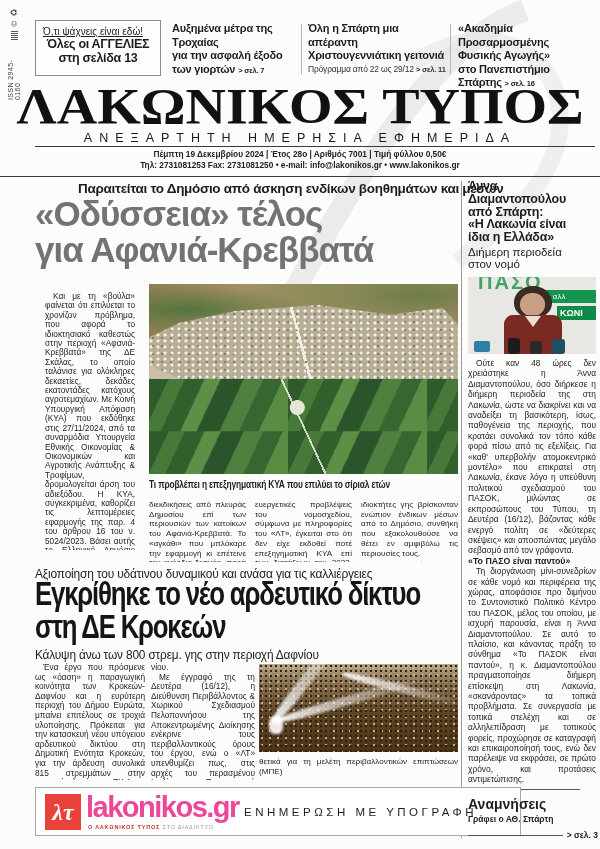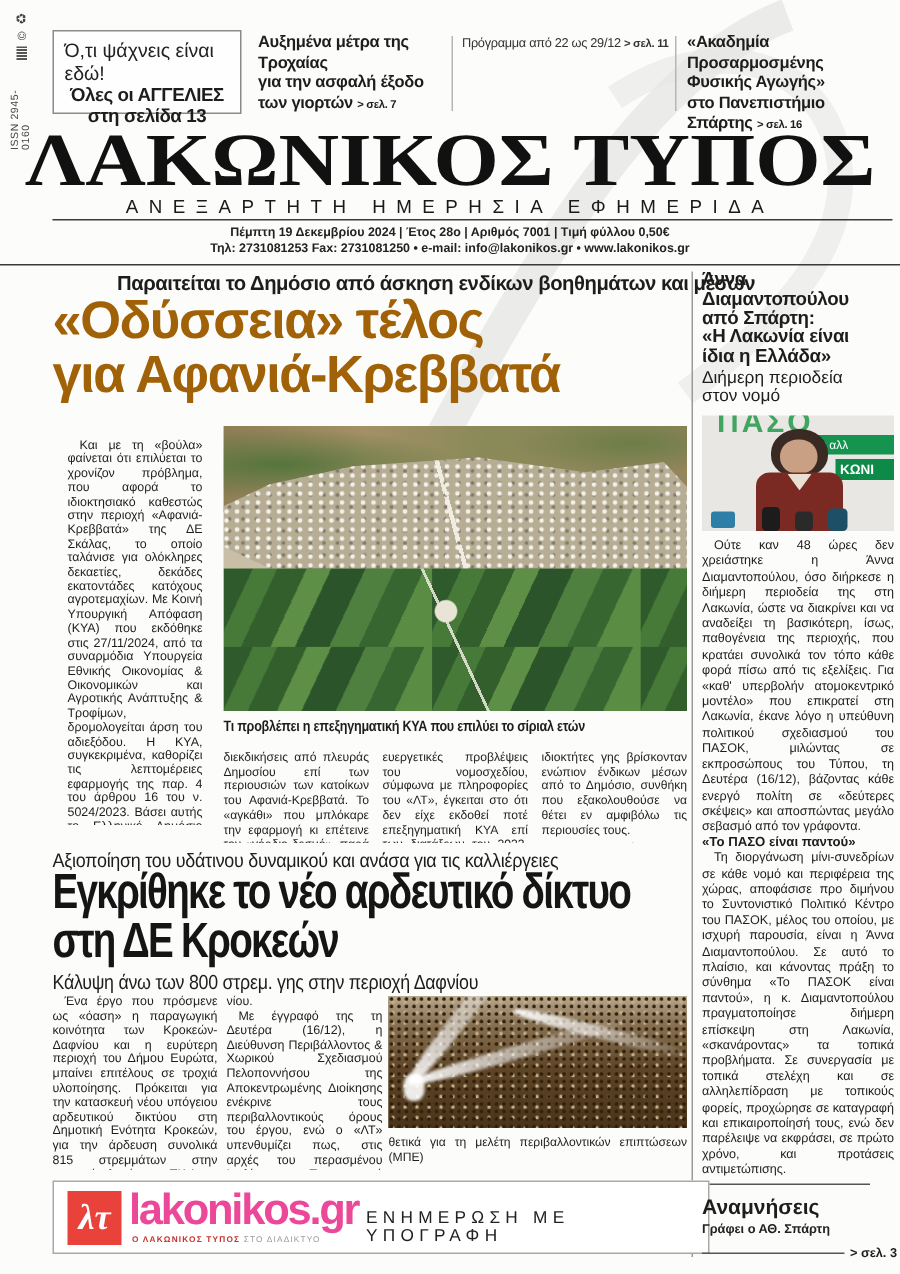--- a/index.html
+++ b/index.html
@@ -8,40 +8,40 @@
   .pre{white-space:pre-line;}
   .jst{text-align:justify;}
   .z{z-index:2;}
   
   #watermark{left:285px;top:0;z-index:0;opacity:.55;}
   
   #issn-strip{left:4px;top:100px;width:92px;height:20px;transform:rotate(-90deg);transform-origin:left top;display:flex;align-items:center;gap:4px;font-size:7px;color:#444;letter-spacing:.4px;}
   .barcode{width:10px;height:7px;background:repeating-linear-gradient(90deg,#555 0 1px,#fff 1px 2px);}
   
   #ad-box{left:35px;top:20px;width:126px;height:56px;border:1.5px solid #8a8a8a;padding:5px 7px;box-sizing:border-box;background:rgba(255,255,255,.7);}
-  #ad-box .l1{font-size:13px;color:#222;}
+  #ad-box .l1{font-size:10px;color:#222;text-decoration:underline;}
   #ad-box .l2,#ad-box .l3{font-size:12.5px;font-weight:700;letter-spacing:-.3px;line-height:14px;text-align:center;}
   .strip-item{top:22px;font-size:11px;font-weight:700;line-height:13.5px;letter-spacing:-.2px;}
   .strip-sub{font-size:8.5px;font-weight:400;color:#333;line-height:12px;}
   .pageref{font-size:7.5px;font-weight:700;}
   .strip-div{top:24px;width:1px;height:50px;background:#b5b5b3;}
   
   #mast-title{left:0;right:0;top:80px;text-align:center;font-family:"Liberation Serif",serif;font-weight:700;font-size:50px;letter-spacing:0;color:#111;line-height:52px;}
   #mast-title span{display:inline-block;transform:scaleX(1.12);}
   #mast-sub{left:0;right:0;top:131px;text-align:center;font-size:12.5px;letter-spacing:7px;color:#1a1a1a;}
   .hrule{height:1px;background:#3a3a3a;}
   #rule-a{left:35px;width:560px;top:146px;}
   #rule-b{left:0px;width:600px;top:176px;}
   #dateline1{left:0;right:0;top:149px;text-align:center;font-size:8.3px;font-weight:700;color:#222;}
   #dateline2{left:0;right:0;top:160px;text-align:center;font-size:8.3px;font-weight:700;color:#222;}
   
   #v-rule{left:461px;top:181px;width:1px;height:657px;background:#9a9a98;}
   
   #s1-kicker{left:35px;top:181px;font-size:13.5px;font-weight:700;letter-spacing:-.3px;padding-left:43px;}
-  #s1-headline{left:35px;top:196px;font-size:35px;line-height:36px;font-weight:800;letter-spacing:-1px;color:#a16207;}
+  #s1-headline{left:35px;top:196px;font-size:35px;line-height:36px;font-weight:800;letter-spacing:-1px;color:#737373;}
   #s1-colleft{left:35px;top:282px;width:110px;height:268px;overflow:hidden;font-size:8.3px;line-height:9.4px;}
   #s1-colleft p{margin:10px;text-indent:8px;}
   #aerial-photo{left:149px;top:284px;width:309px;height:190px;overflow:hidden;background:#c9bfa8;}
   .hills{left:0;top:0;width:100%;height:30%;background:radial-gradient(ellipse 55% 60% at 12% 45%,#55753d 0%,rgba(85,117,61,0) 70%),radial-gradient(ellipse 35% 50% at 88% 20%,#6c7d48 0%,rgba(108,125,72,0) 75%),linear-gradient(100deg,#8f7d55 0%,#a39066 30%,#8a8a58 55%,#96855e 100%);}
   .town{left:0;top:10%;width:100%;height:52%;background-color:#b7ad95;background-image:radial-gradient(circle at 2px 2px,#f3f0e7 1.3px,rgba(0,0,0,0) 1.8px),radial-gradient(circle at 4px 3px,#827a6a 1px,rgba(0,0,0,0) 1.5px),linear-gradient(75deg,rgba(0,0,0,0) 49.5%,#efece2 49.5% 50.4%,rgba(0,0,0,0) 50.4%);background-size:7px 6px,9px 8px,100% 100%;clip-path:polygon(0 35%,10% 20%,28% 8%,55% 2%,78% 12%,95% 5%,100% 22%,100% 78%,86% 92%,62% 100%,36% 93%,12% 80%,0 62%);}
   .fields{left:0;bottom:0;width:100%;height:50%;background:radial-gradient(circle at 48% 30%,#e8e4d6 0 7px,rgba(0,0,0,0) 8px),linear-gradient(65deg,rgba(0,0,0,0) 49.7%,rgba(238,236,226,.85) 49.7% 50.3%,rgba(0,0,0,0) 50.3%),linear-gradient(115deg,#2f5a2c 0 12%,#477a38 12% 22%,#335f2d 22% 34%,#5d8f46 34% 44%,#2b542a 44% 58%,#4f8040 58% 70%,#376630 70% 82%,#5a8c44 82% 100%);background-size:100% 100%,100% 100%,45% 55%;}
   #s1-subhead{left:149px;top:479px;width:309px;font-size:10px;font-weight:600;letter-spacing:-.2px;}
   #s1-subhead span{display:inline-block;transform:scaleX(.84);transform-origin:left;white-space:nowrap;}
   #s1-cols{left:149px;top:500px;width:309px;height:62px;display:flex;gap:9px;overflow:hidden;}
   #s1-cols .c{flex:1;font-size:8.1px;line-height:9.7px;}
@@ -55,21 +55,21 @@
   #s2-col1{left:35px;top:663px;width:110px;height:117px;overflow:hidden;font-size:8.3px;line-height:9.6px;}
   #s2-col1 p{margin:0;text-indent:8px;}
   #s2-col2{left:151px;top:663px;width:104px;height:117px;overflow:hidden;font-size:8.3px;line-height:9.6px;}
   #s2-col2 p{margin:0;}
   #s2-col2 p+p{text-indent:8px;}
   #sprinkler-photo{left:259px;top:664px;width:199px;height:88px;overflow:hidden;background-color:#5f4526;background-image:radial-gradient(circle at 2px 2px,#2f1f0c 1px,rgba(0,0,0,0) 1.4px),radial-gradient(circle at 3px 4px,#c0ae8c 1px,rgba(0,0,0,0) 1.4px),linear-gradient(180deg,#b9a98d 0%,#8a7354 20%,#5f4526 55%,#4a3318 100%);background-size:5px 5px,8px 7px,100% 100%;}
   .jet{position:absolute;background:linear-gradient(90deg,rgba(255,255,255,.95),rgba(255,255,255,.05));filter:blur(1px);border-radius:40%;}
   #s2-captions{left:259px;top:757px;width:199px;display:flex;gap:10px;}
   #s2-captions .c{flex:1;font-size:8.1px;line-height:9.6px;}
   
-  #footer-box{left:35px;top:787px;width:438px;height:49px;border:1px solid #a8a8a6;background:#fff;box-sizing:border-box;}
+  #footer-box{left:35px;top:787px;width:486px;height:49px;border:1px solid #a8a8a6;background:#fff;box-sizing:border-box;}
   #logo-mark{left:9px;top:6px;width:36px;height:36px;background:#e8423b;color:#fff;font-family:"Liberation Serif",serif;font-style:italic;font-weight:700;font-size:24px;display:flex;align-items:center;justify-content:center;}
   #logo-text{left:50px;top:3px;font-size:29px;font-weight:800;letter-spacing:-1.5px;color:#ec4899;}
   #logo-tagline{left:52px;top:36px;font-size:5.5px;letter-spacing:.8px;}
   #logo-tagline .t1{color:#c4342e;font-weight:700;}
   #logo-tagline .t2{color:#999;}
   #footer-slogan{left:208px;top:18px;font-size:11.5px;letter-spacing:3.5px;font-weight:500;color:#222;}
   
   #sb-headline{left:468px;top:180px;width:130px;font-size:12.5px;line-height:12.8px;font-weight:700;letter-spacing:-.2px;}
   #sb-subhead{left:468px;top:246px;width:130px;font-size:11.5px;line-height:12px;font-weight:400;}
   #politician-photo{left:468px;top:277px;width:128px;height:77px;overflow:hidden;background:#e9e7e3;}
@@ -117,20 +117,22 @@
 <div class="abs z strip-item" style="left:172px;width:124px;">
   <span class="pre">Αυξημένα μέτρα της Τροχαίας
 για την ασφαλή έξοδο
 των γιορτών</span>
   <span class="pageref">&gt; σελ. 7</span>
 </div>
 
 <div class="abs strip-div" style="left:301px;"></div>
 
 <div class="abs z strip-item" style="left:308px;width:138px;">
+  <div class="pre">Όλη η Σπάρτη μια απέραντη
+Χριστουγεννιάτικη γειτονιά</div>
   <div class="strip-sub">
     <span>Πρόγραμμα από 22 ως 29/12</span>
     <span class="pageref">&gt; σελ. 11</span>
   </div>
 </div>
 
 <div class="abs strip-div" style="left:450px;"></div>
 
 <div class="abs z strip-item" style="left:458px;width:138px;">
   <span class="pre">«Ακαδημία Προσαρμοσμένης

